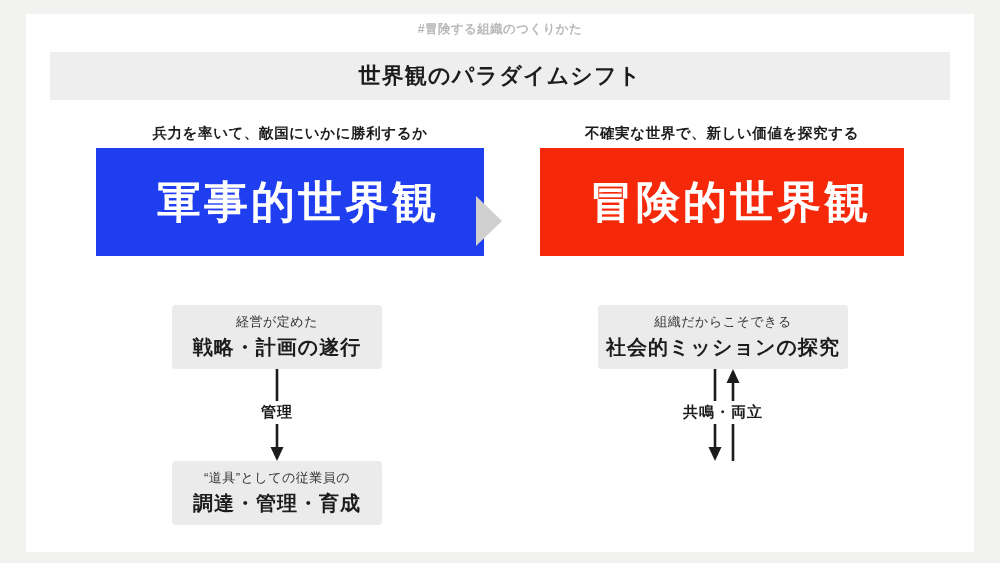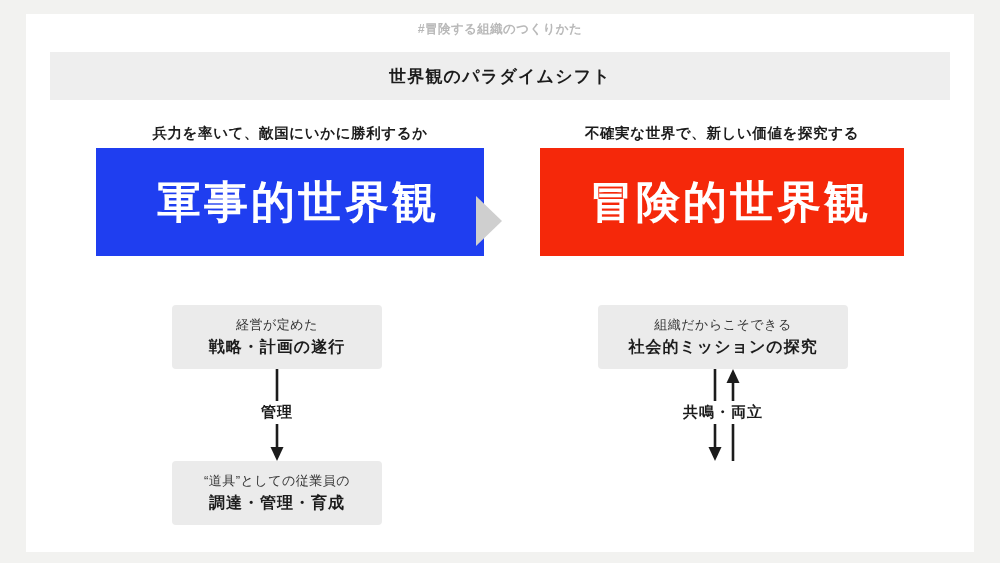--- a/index.html
+++ b/index.html
@@ -43,21 +43,21 @@
     left: 50px;
     top: 52px;
     width: 900px;
     height: 48px;
     background: #eeeeee;
     display: flex;
     align-items: center;
     justify-content: center;
   }
   .title-bar .title-text {
-    font-size: 17px;
+    font-size: 22px;
     font-weight: bold;
     color: #1c1c1c;
     letter-spacing: 1.2px;
   }
   
   .column {
     position: absolute;
     top: 118px;
   }
   .column.left  { left: 96px;  width: 388px; }
@@ -111,21 +111,21 @@
     box-sizing: border-box;
   }
   .gbox .sub {
     font-size: 13px;
     color: #333333;
     letter-spacing: 0.5px;
     margin-bottom: 3px;
     white-space: nowrap;
   }
   .gbox .main {
-    font-size: 16px;
+    font-size: 20px;
     font-weight: bold;
     color: #1c1c1c;
     letter-spacing: 1px;
     white-space: nowrap;
   }
   #box-left-top     { left: 172px; top: 305px; width: 210px; height: 64px; }
   #box-left-bottom  { left: 172px; top: 461px; width: 210px; height: 64px; }
   #box-right-top    { left: 598px; top: 305px; width: 250px; height: 64px; }
   #box-right-bottom { left: 598px; top: 461px; width: 250px; height: 64px; }
 

